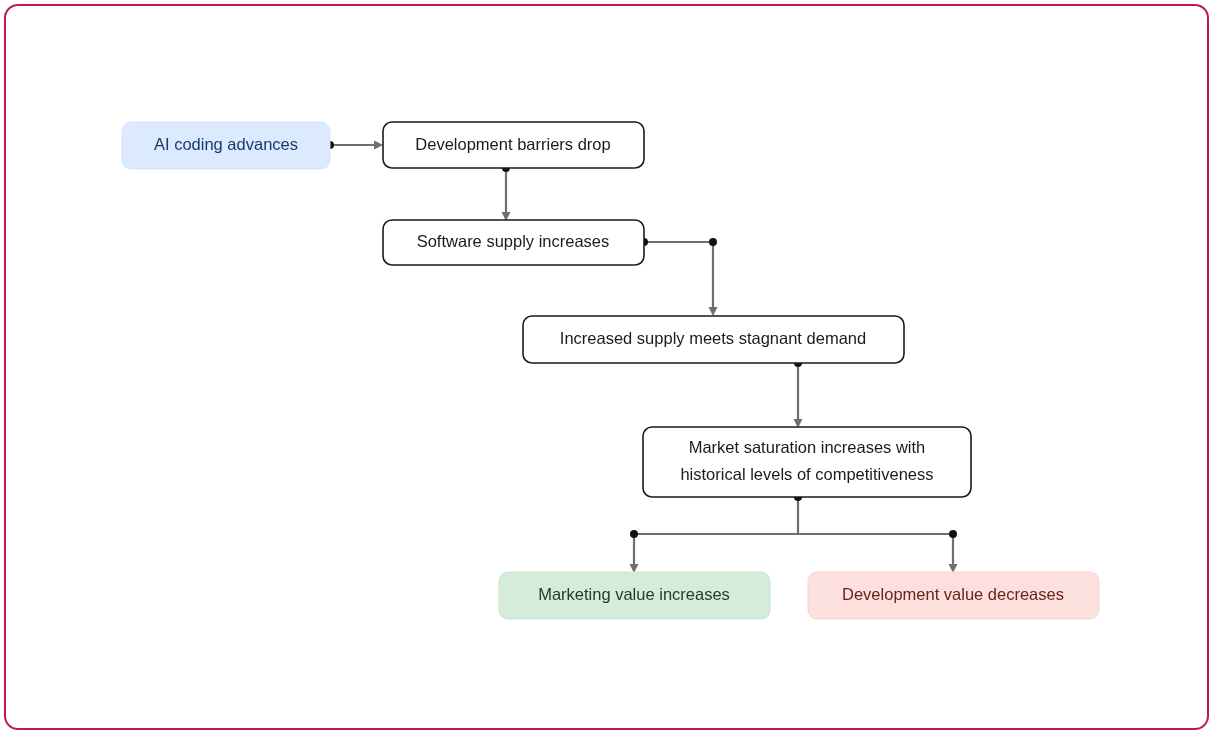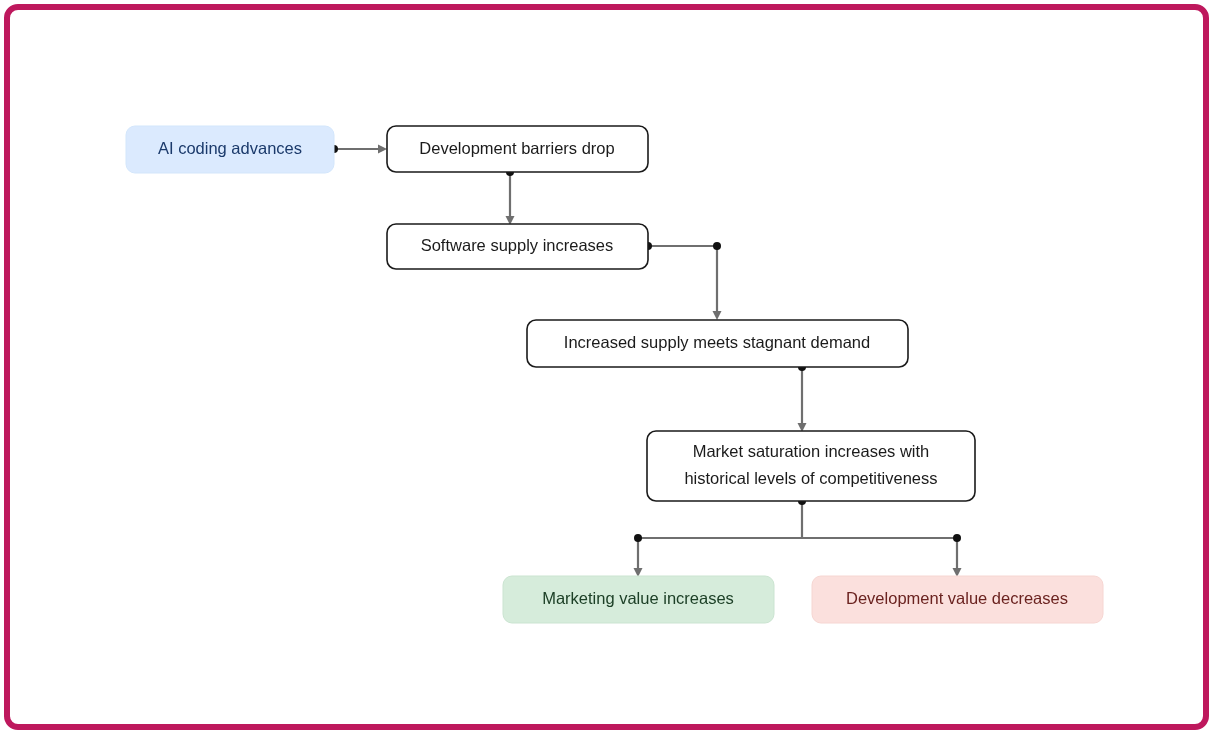--- a/index.html
+++ b/index.html
@@ -11,21 +11,21 @@
     overflow: hidden;
     font-family: "Liberation Sans", sans-serif;
   }
   #canvas-card {
     position: absolute;
     left: 4px;
     top: 4px;
     width: 1205px;
     height: 726px;
     background: #ffffff;
-    border: 6px solid #be185d;
+    border: 2px solid #be185d;
     border-radius: 14px;
     box-sizing: border-box;
     overflow: hidden;
   }
   #flow-svg {
     position: absolute;
     left: 0;
     top: 0;
     width: 1205px;
     height: 726px;

